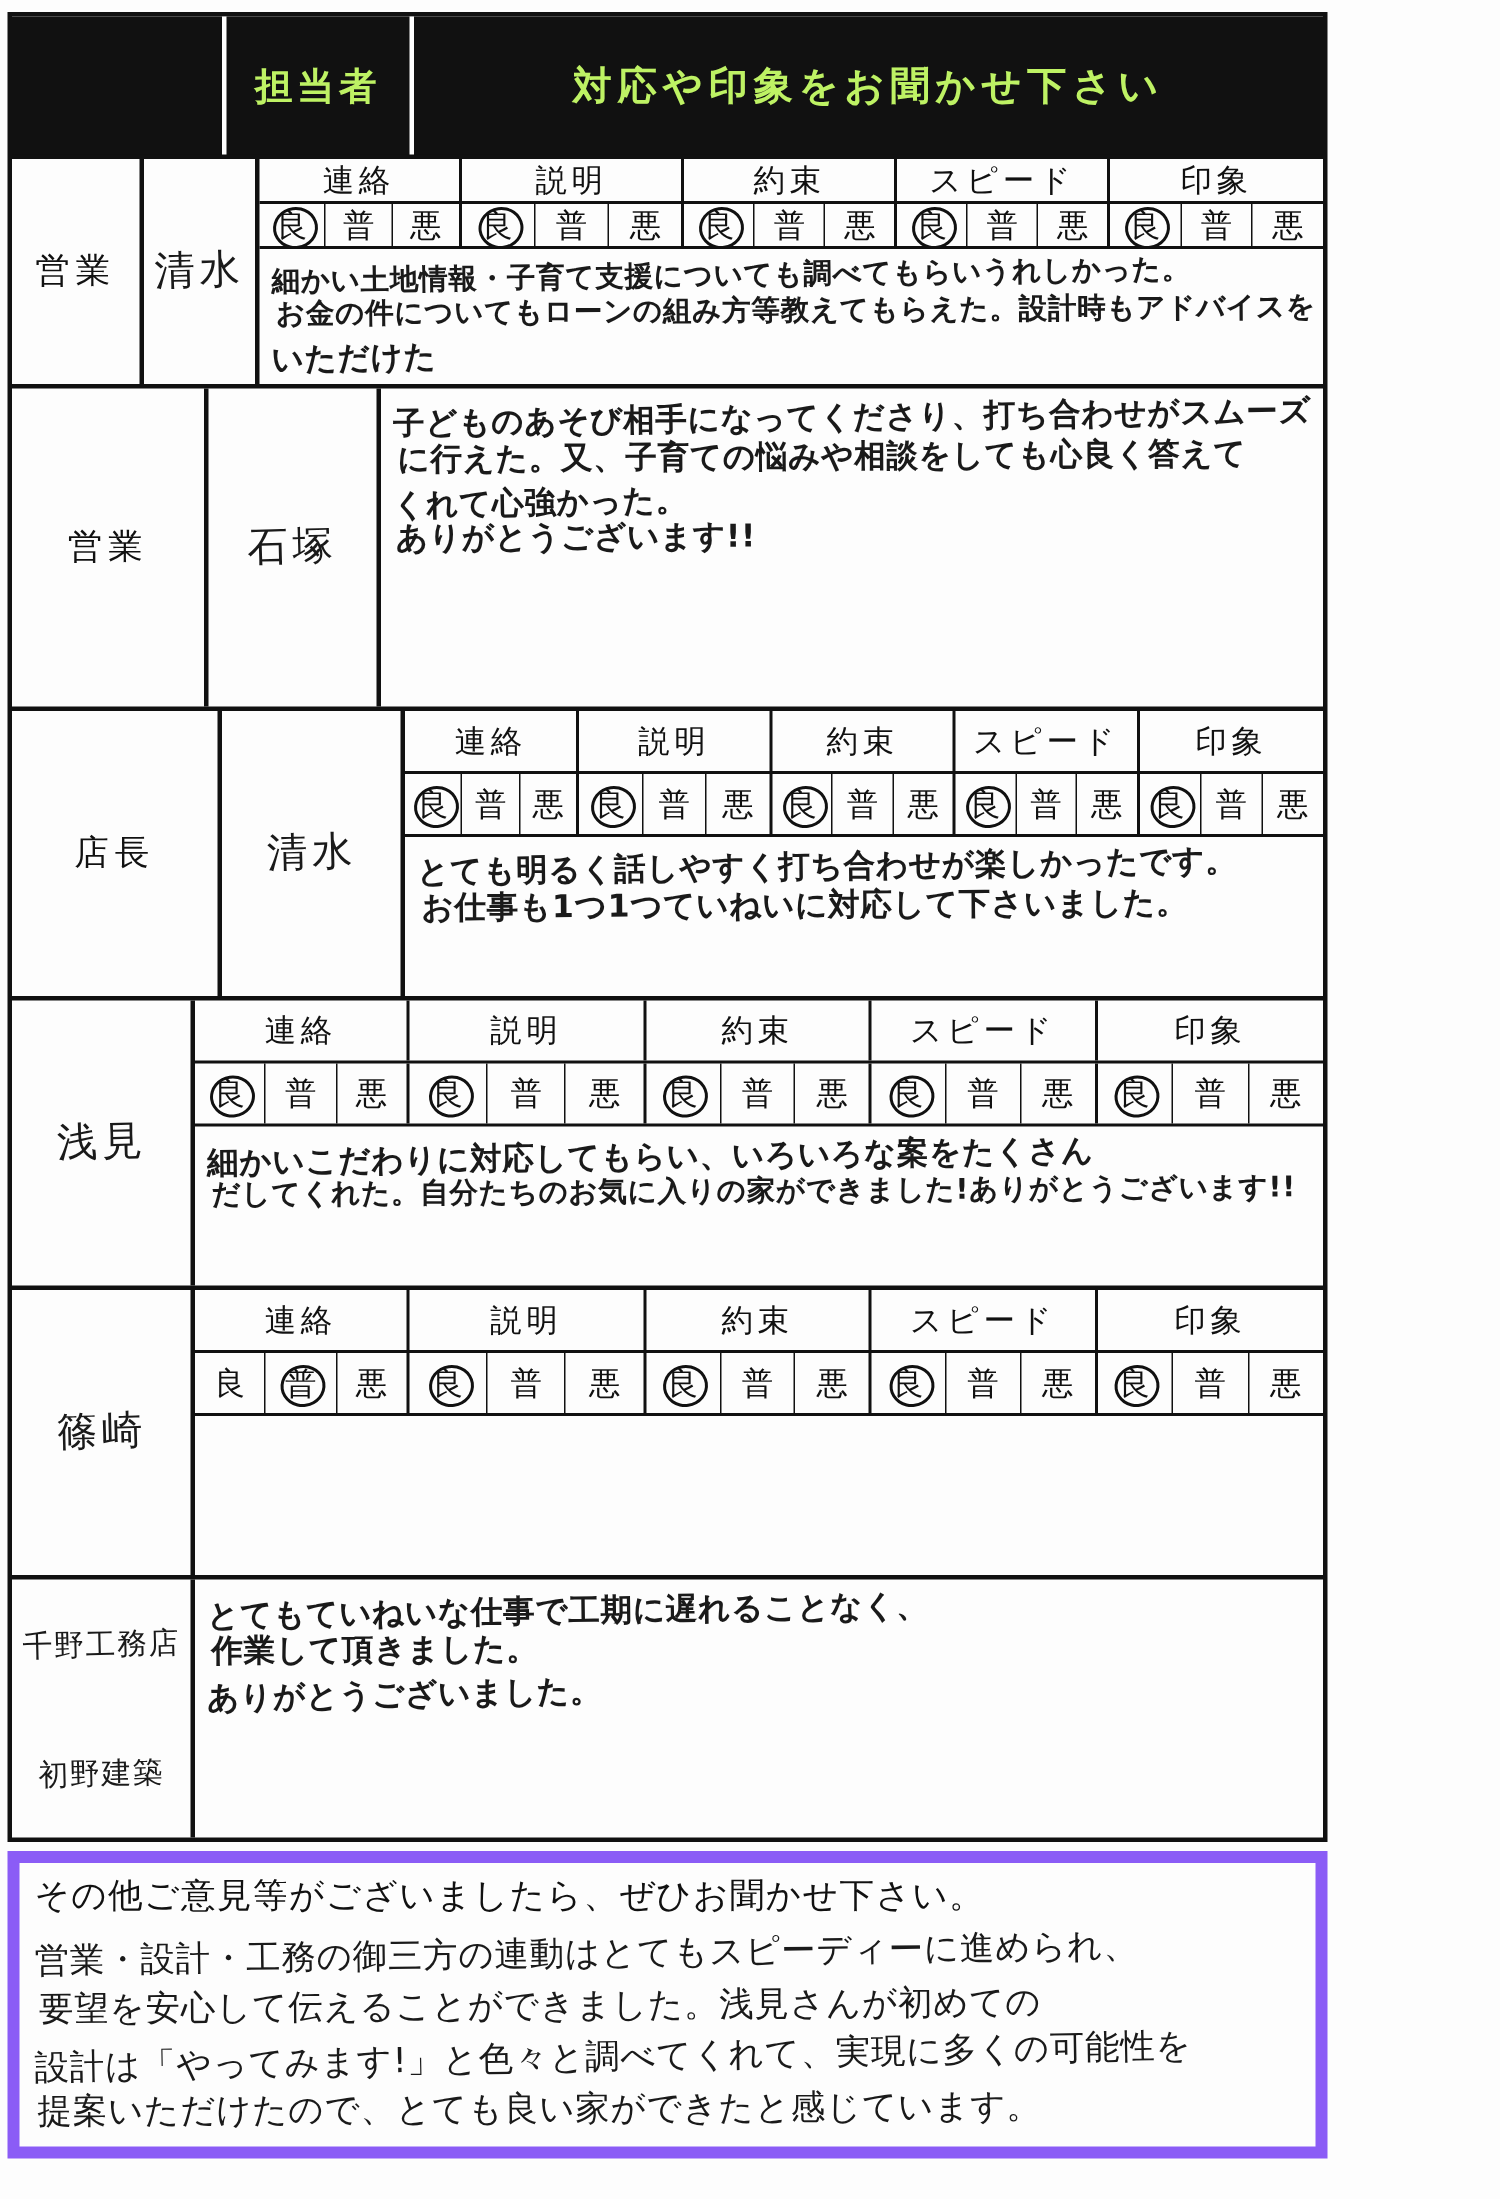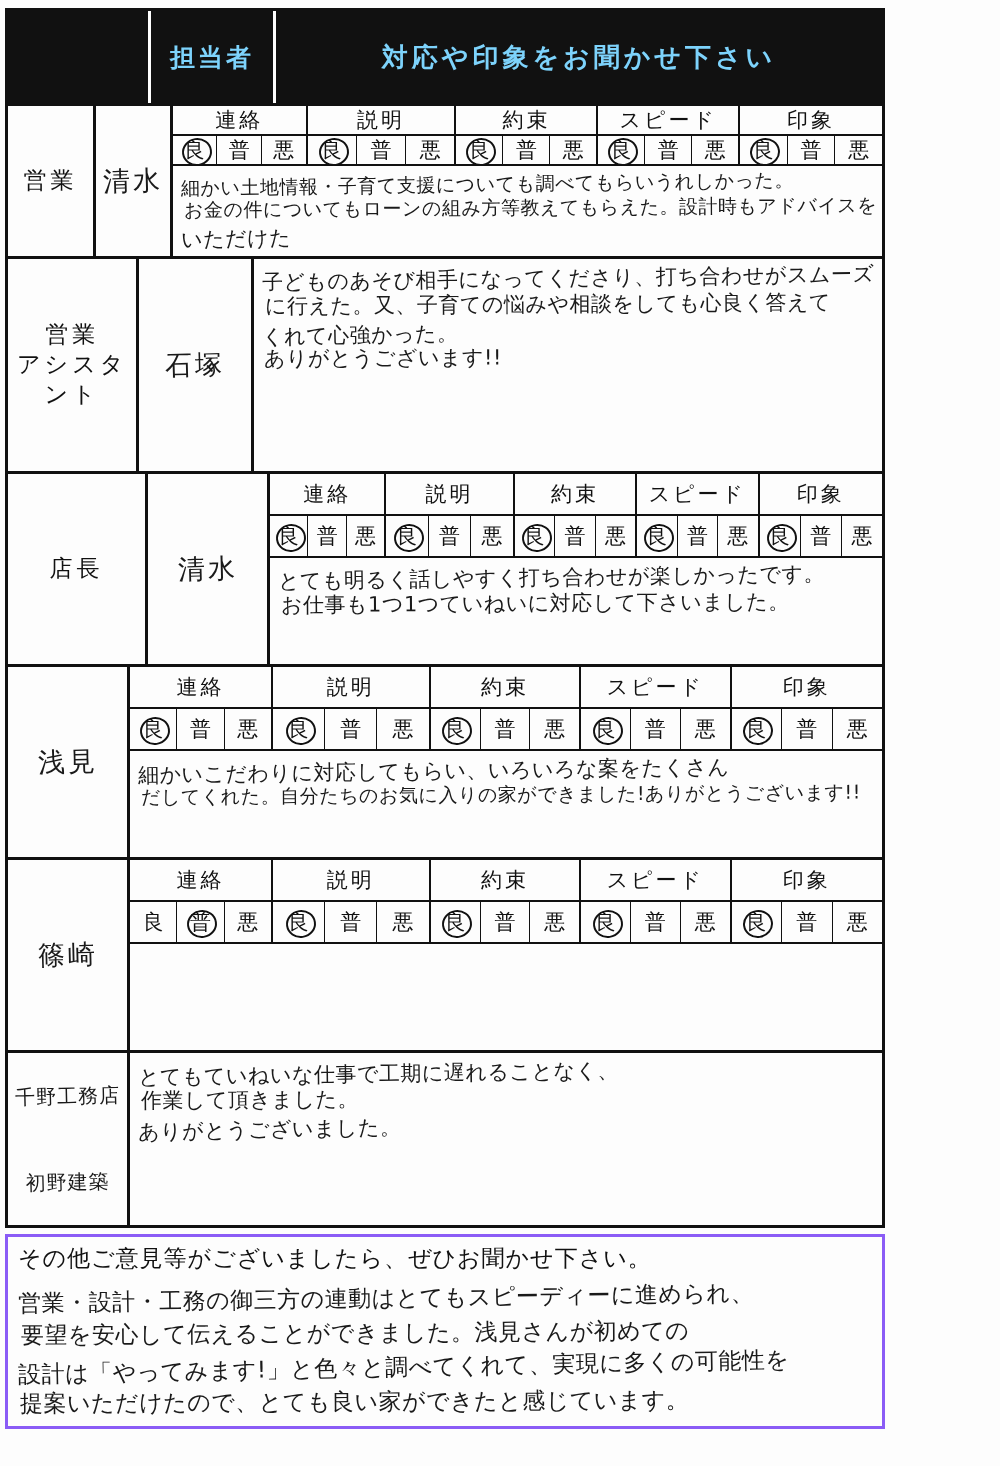--- a/index.html
+++ b/index.html
@@ -38,21 +38,21 @@
     font-size:27px;letter-spacing:3px;
     transform:rotate(-1.5deg);
     line-height:1.45;text-align:center;
   }
 
   
   .band{display:flex;border-bottom:3px solid #111;height:92px;background:#111;}
   .band .b1{width:140px;border-right:3px solid #fff;}
   .band .b2{width:122px;border-right:3px solid #fff;display:flex;align-items:center;justify-content:center;}
   .band .b3{flex:1;display:flex;align-items:center;justify-content:center;}
-  .band-text{color:#7dd3fc;font-size:25px;letter-spacing:3px;font-weight:bold;}
+  .band-text{color:#bef264;font-size:25px;letter-spacing:3px;font-weight:bold;}
   .band-text.big{font-size:26px;letter-spacing:4px;}
 
   
   .crit-head{display:flex;height:40px;border-bottom:2px solid #111;}
   .crit-head .ch{
     box-sizing:border-box;border-right:2px solid #111;
     display:flex;align-items:center;justify-content:center;
     font-size:21px;letter-spacing:3px;
   }
   .crit-head .ch:last-child{border-right:none;}
@@ -74,21 +74,21 @@
     content:"";position:absolute;left:50%;top:50%;
     width:26px;height:24px;margin-left:-13px;margin-top:-12px;
     border:2px solid #111;border-radius:50%;
     transform:rotate(-8deg);
     z-index:1;
   }
 
   
   .comment{
     flex:1;padding:6px 8px 16px 8px;box-sizing:border-box;
-    display:flex;flex-direction:column;justify-content:flex-start;
+    display:flex;flex-direction:column;justify-content:flex-start;font-weight:bold;
   }
   .cline{
     font-family:"DejaVu Sans",sans-serif;
     font-size:21px;letter-spacing:0.5px;line-height:1.25;
     white-space:nowrap;
     color:#1a1a1a;
   }
   .cline.i1{transform:rotate(-0.8deg);}
   .cline.i2{transform:rotate(-0.4deg) translateX(3px);}
   .cline.i3{transform:rotate(-1.1deg);}
@@ -101,21 +101,21 @@
     display:flex;flex-direction:column;
   }
   .names-stack .n{
     flex:1;display:flex;align-items:center;justify-content:center;
     font-size:20px;letter-spacing:1px;
   }
 
   
   .footer{
     position:absolute;left:5px;width:880px;
-    border:3px solid #8b5cf6;box-sizing:border-box;
+    border:8px solid #8b5cf6;box-sizing:border-box;
     padding:6px 10px 8px 10px;
   }
   .footer-title{
     font-size:23px;letter-spacing:1px;margin-bottom:6px;
   }
   .footer .cline{font-size:23px;line-height:1.5;}
 </style>
 </head>
 <body>
 
@@ -212,21 +212,20 @@
               <div class="cline hand i1 small">細かい土地情報・子育て支援についても調べてもらいうれしかった。</div>
               <div class="cline hand i2 small">お金の件についてもローンの組み方等教えてもらえた。設計時もアドバイスを</div>
               <div class="cline hand i3">いただけた</div>
             </div>
           </div>
         </div>
         <div class="row" style="height: 212px;">
           <div class="cell c-dept">
             <div class="dept-label">
               <div>営業</div>
-              <div>アシスタント</div>
             </div>
           </div>
           <div class="cell c-name">
             <div class="hand hand-name">石塚</div>
           </div>
           <div class="cell c-body">
             <div class="comment">
               <div class="cline hand i1">子どものあそび相手になってくださり、打ち合わせがスムーズ</div>
               <div class="cline hand i2">に行えた。又、子育ての悩みや相談をしても心良く答えて</div>
               <div class="cline hand i3">くれて心強かった。</div>

